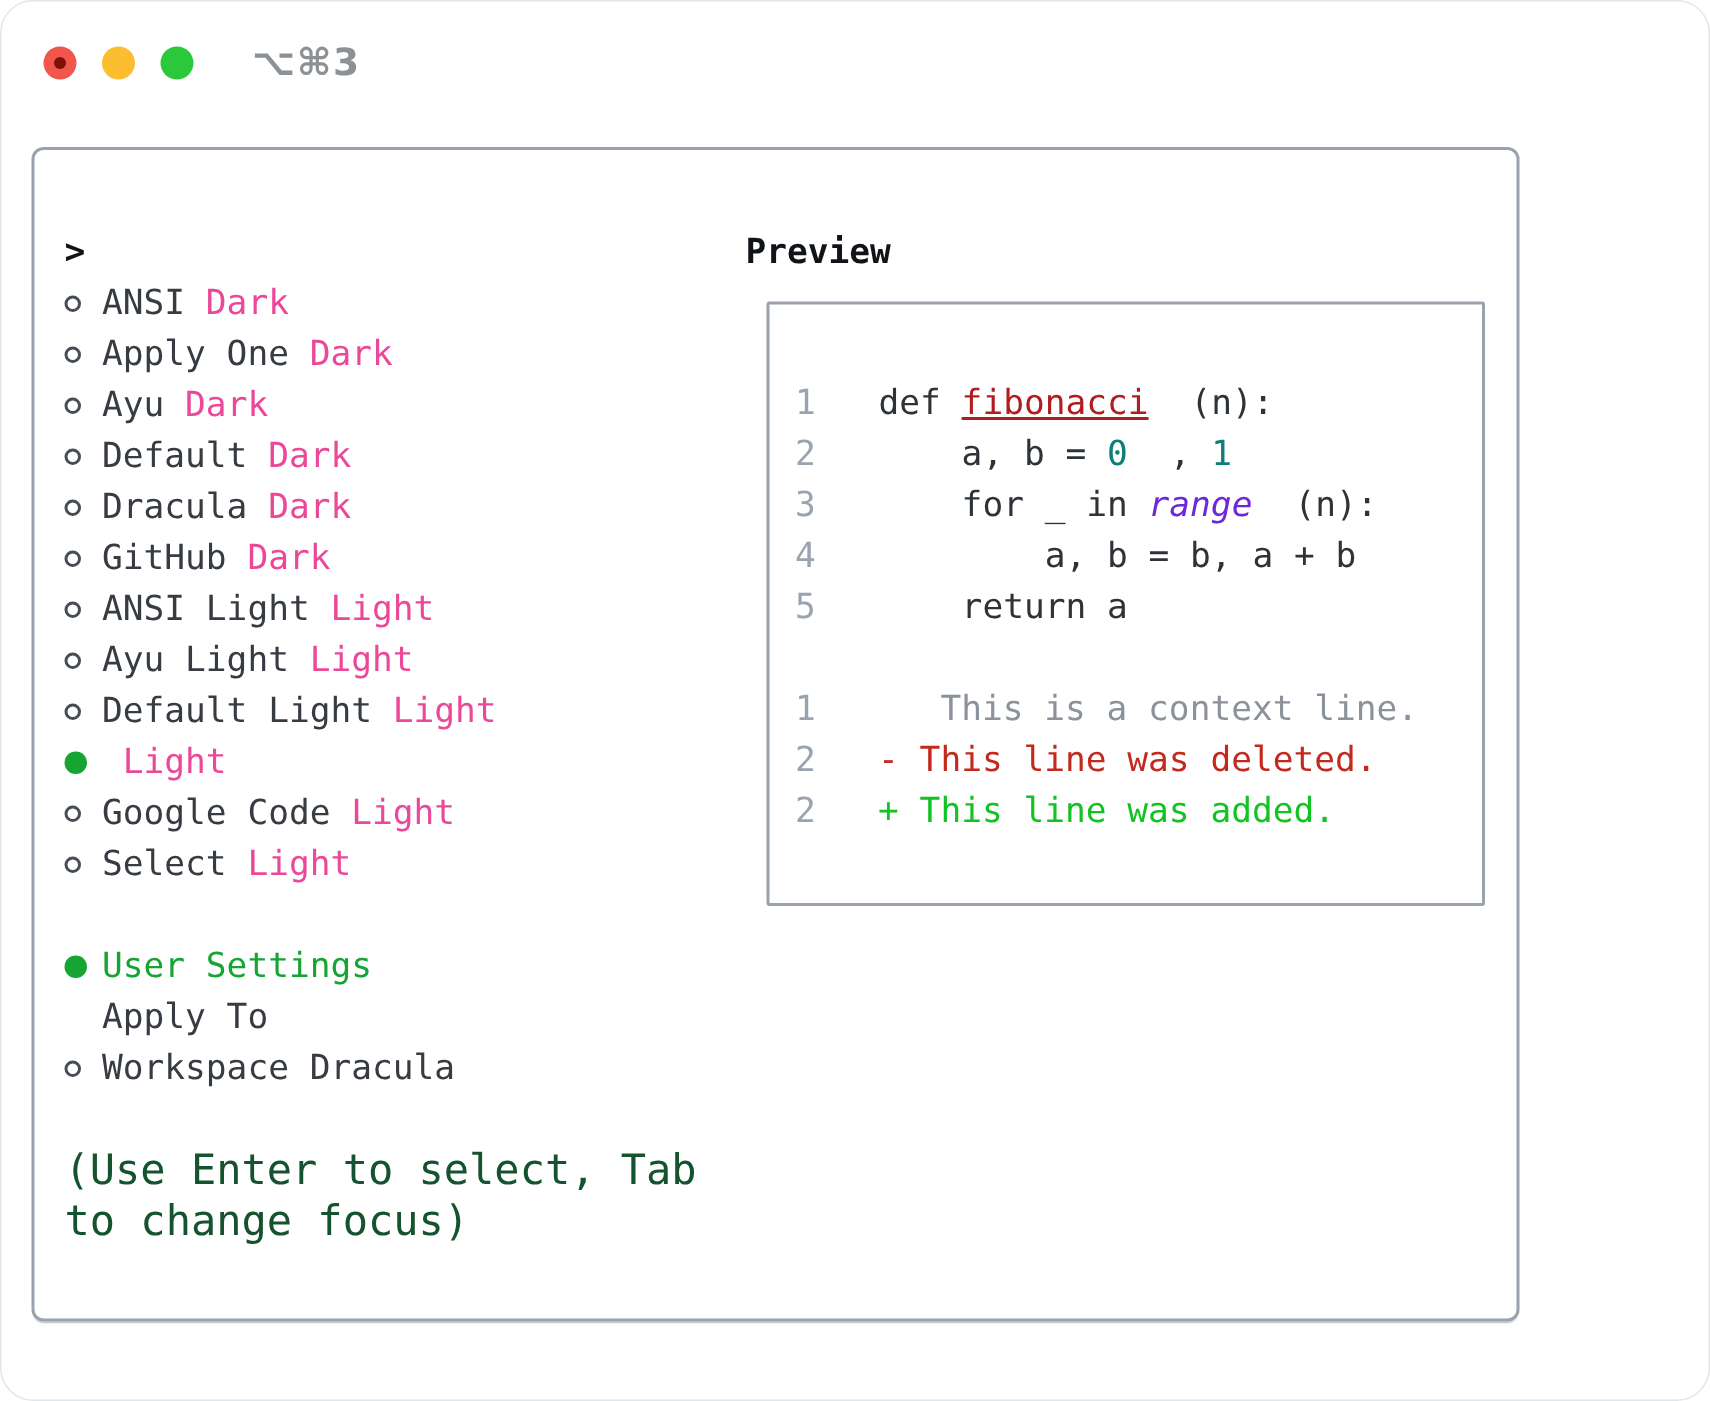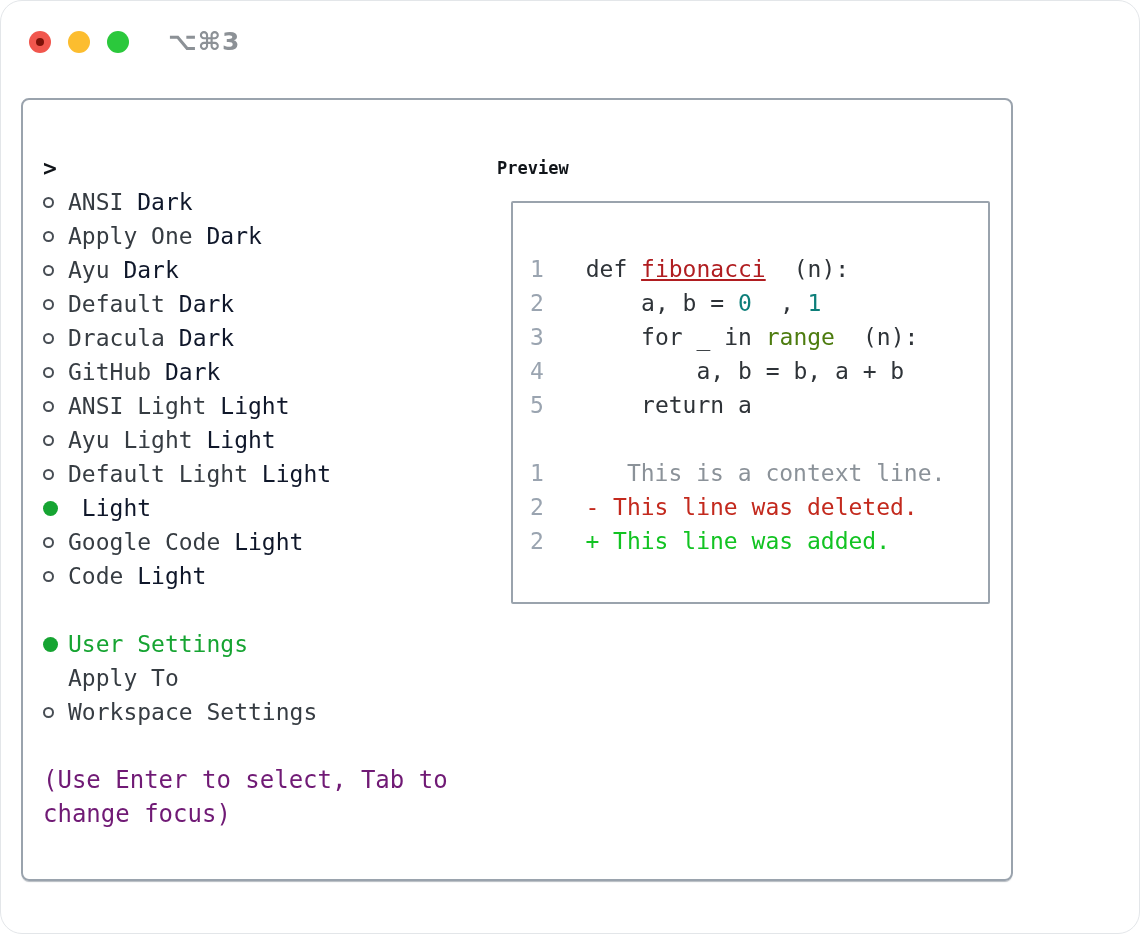--- a/index.html
+++ b/index.html
@@ -37,38 +37,38 @@
   }
   .left-col  { width:454px; }
   .right-col { flex:1; }
 
   .row { height:34px; display:flex; align-items:center; font-size:23px; color:#363c42; white-space:pre; }
   .bullet { width:25px; display:flex; align-items:center; flex:none; }
   .ring { width:11px; height:11px; border:2px solid #474d54; border-radius:50%; }
   .dot  { width:15px; height:15px; border-radius:50%; background:#16a432; }
   .caret { font-weight:bold; color:#101419; }
   .hdr  { font-weight:bold; color:#101419; }
-  .t-variant { color:#0f172a; margin-left:1ch; }
+  .t-variant { color:#ec4899; margin-left:1ch; }
   .selected .t-name { color:#16a432; }
   .spacer { height:34px; }
-  .help { color:#701a75; font-size:24px; line-height:34px; width:424px; margin-top:34px; }
+  .help { color:#14532d; font-size:28px; line-height:34px; width:424px; margin-top:34px; }
 
   
-  .preview-title { height:34px; display:flex; align-items:center; font-size:17px; }
+  .preview-title { height:34px; display:flex; align-items:center; font-size:23px; }
   .preview-box {
     margin:16px 0 0 14px; width:479px; height:403px;
     border:2px solid #9aa3ad; border-radius:2px;
     padding:49px 0 0 17px;
   }
   .crow { height:34px; display:flex; align-items:center; font-size:23px; white-space:pre; }
   .ln { color:#9aa4b0; width:1ch; margin-right:1ch; text-align:right; flex:none; }
   .tok.code     { color:#2e3338;margin-left:28px; }
   .tok.function { color:#b01d20;text-decoration:underline; }
   .tok.number   { color:#0d7e79; }
-  .tok.builtin  { color:#4d7c0f; }
+  .tok.builtin  { color:#6d28d9;font-style:italic; }
   .tok.context  { color:#8b9299; }
   .tok.deleted  { color:#c3291d; }
   .tok.added    { color:#12c322; }
 </style>
 </head>
 <body>
 
 <div class="window">
 
   <div class="titlebar">
@@ -135,37 +135,37 @@
         <span class="bullet"><span class="dot"></span></span>
         <span class="t-variant">Light</span>
       </div>
       <div class="row">
         <span class="bullet"><span class="ring"></span></span>
         <span class="t-name">Google Code</span>
         <span class="t-variant">Light</span>
       </div>
       <div class="row">
         <span class="bullet"><span class="ring"></span></span>
-        <span class="t-name">Code</span>
+        <span class="t-name">Select</span>
         <span class="t-variant">Light</span>
       </div>
 
       <div class="spacer"></div>
 
       <div class="row selected">
         <span class="bullet"><span class="dot"></span></span>
         <span class="t-name">User Settings</span>
       </div>
       <div class="row">
         <span class="bullet"></span>
         <span>Apply To</span>
       </div>
       <div class="row">
         <span class="bullet"><span class="ring"></span></span>
-        <span class="t-name">Workspace Settings</span>
+        <span class="t-name">Workspace Dracula</span>
       </div>
 
       <div class="help">(Use Enter to select, Tab to change focus)</div>
     </div>
 
     <div class="right-col">
       <div class="preview-title">
         <span class="hdr">Preview</span>
       </div>
 

